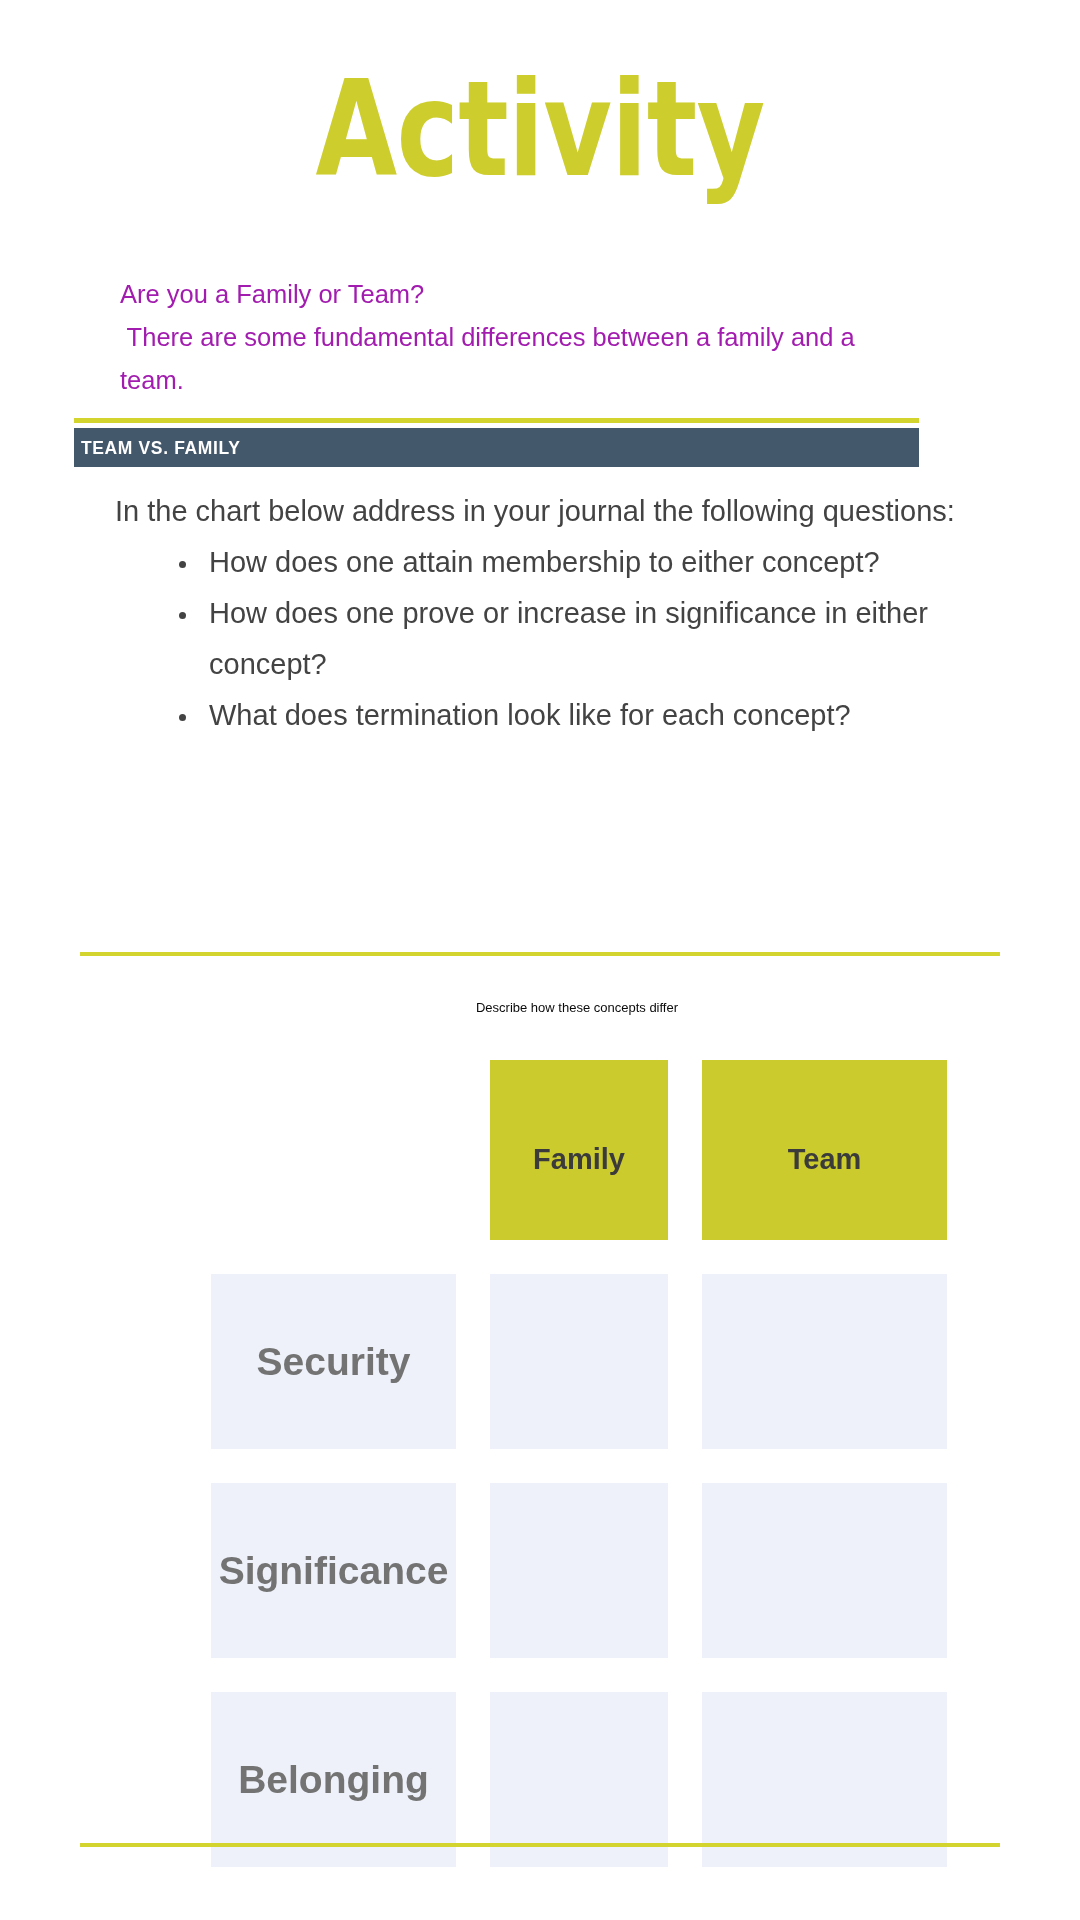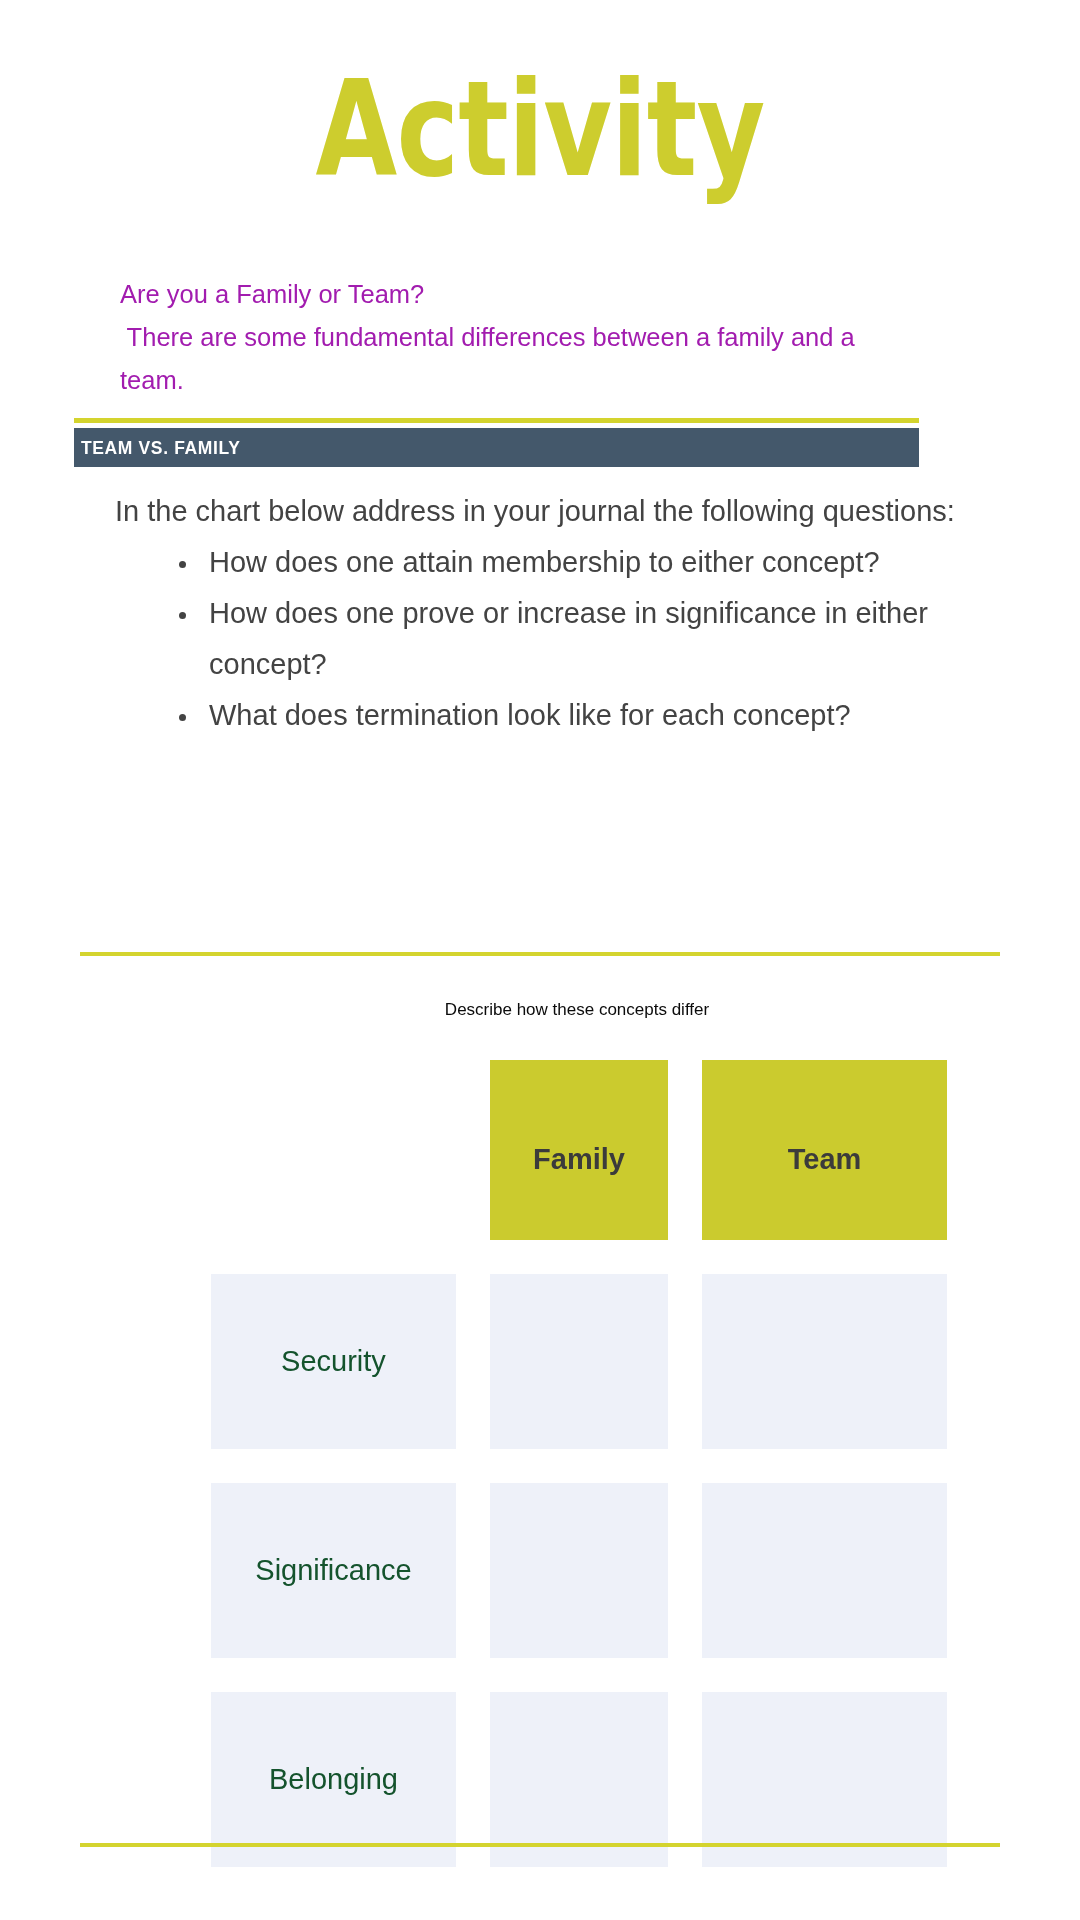--- a/index.html
+++ b/index.html
@@ -130,21 +130,21 @@
   .divider.top-chart { top: 952px; }
   .divider.bottom    { top: 1843px; }
 
   
   .chart-caption {
     position: absolute;
     left: 0;
     top: 1000px;
     width: 1080px;
     text-align: center;
-    font-size: 17px;
+    font-size: 13px;
     color: #0b0b0b;
   }
   .chart-caption span { position: relative; left: 37px; }
 
   
   .matrix {
     position: absolute;
     left: 211px;
     top: 1060px;
     display: grid;
@@ -163,23 +163,23 @@
   .cell.blank { background: transparent; }
   .cell.header {
     background: #cbcb2e;
     color: #3b3b3b;
     font-size: 29px;
     font-weight: 700;
     padding-top: 18px;
   }
   .cell.rowlabel {
     background: #eef1f9;
-    color: #14532d;
-    font-size: 29px;
-    font-weight: 400;
+    color: #737373;
+    font-size: 39px;
+    font-weight: 700;
   }
   .cell.empty {
     background: #eef1f9;
   }
 </style>
 </head>
 <body>
 
 <div class="page">
 

